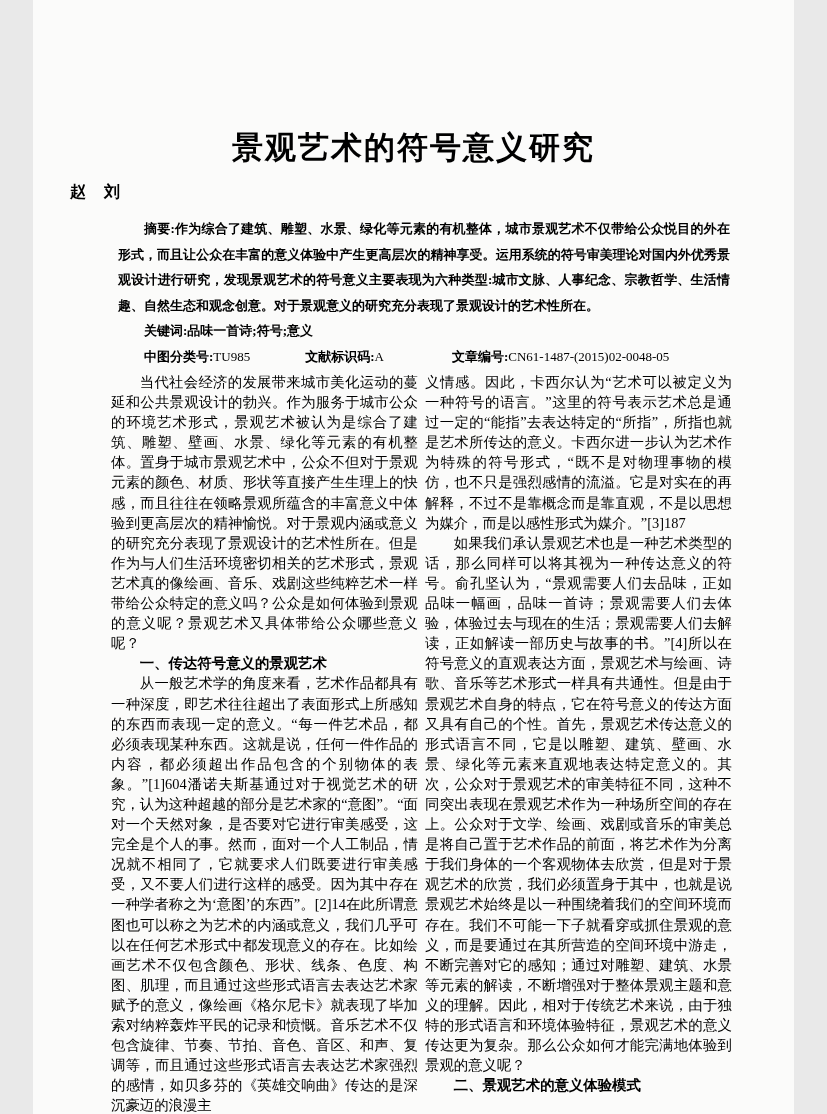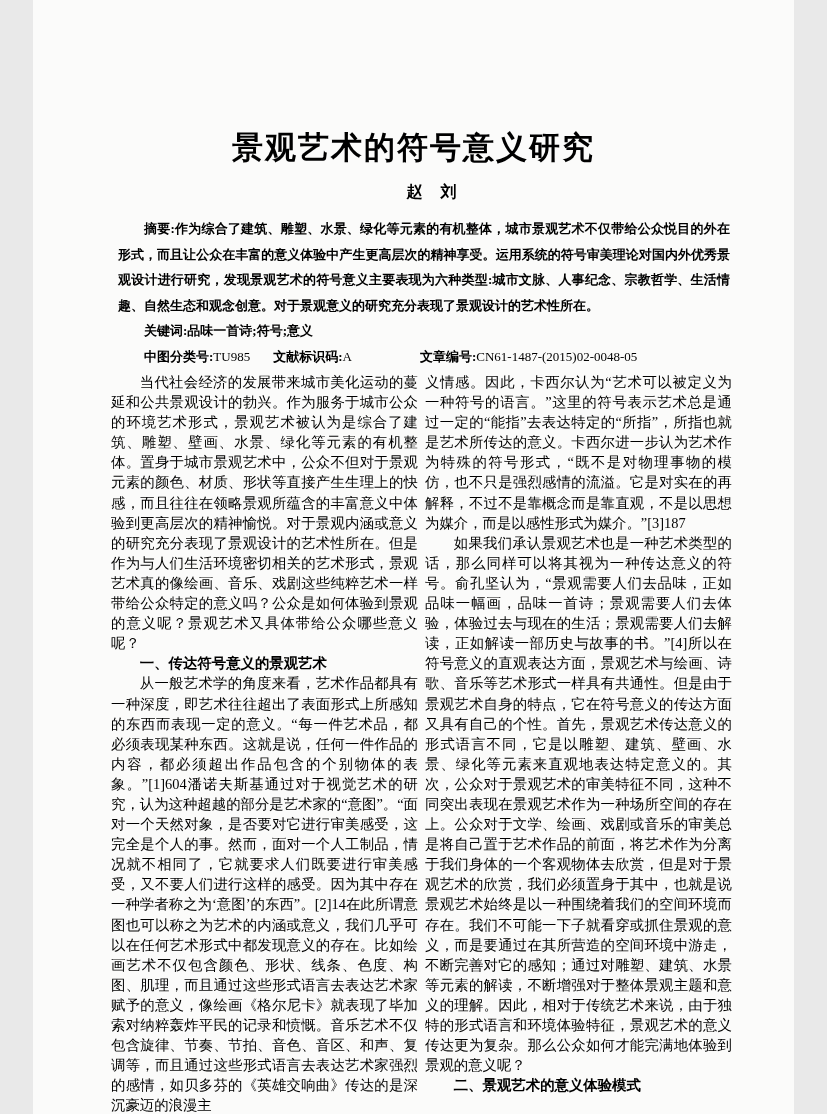--- a/index.html
+++ b/index.html
@@ -16,40 +16,40 @@
   .title{
     margin:126px 0 0 0;
     text-align:center;
     font-size:31px;
     font-weight:bold;
     letter-spacing:2px;
     line-height:44px;
   }
   .author{
     margin-top:10px;
-    text-align:center;
+    text-align:left;
     font-size:16px;
     font-weight:bold;
     letter-spacing:1px;
     line-height:24px;
     margin-left:37px;
   }
   .front{
     margin:12px 64px 0 85px;
     font-size:13px;
     line-height:25.5px;
     font-weight:bold;
     text-align:justify;
   }
   .front .label{font-weight:bold;}
   .abstract{margin:0;text-indent:2em;}
   .keywords{margin:0;text-indent:2em;}
   .meta{margin:0;text-indent:2em;white-space:nowrap;}
   .meta .val{font-weight:normal;}
-  .meta-item-1{margin-right:23px;}
+  .meta-item-1{margin-right:55px;}
   .meta-item-2{margin-right:68px;}
   .body{
     display:flex;
     gap:7px;
     margin:3px 62px 0 78px;
     font-size:14.4px;
     line-height:20.1px;
     text-align:justify;
   }
   .col{flex:1 1 0;min-width:0;}

